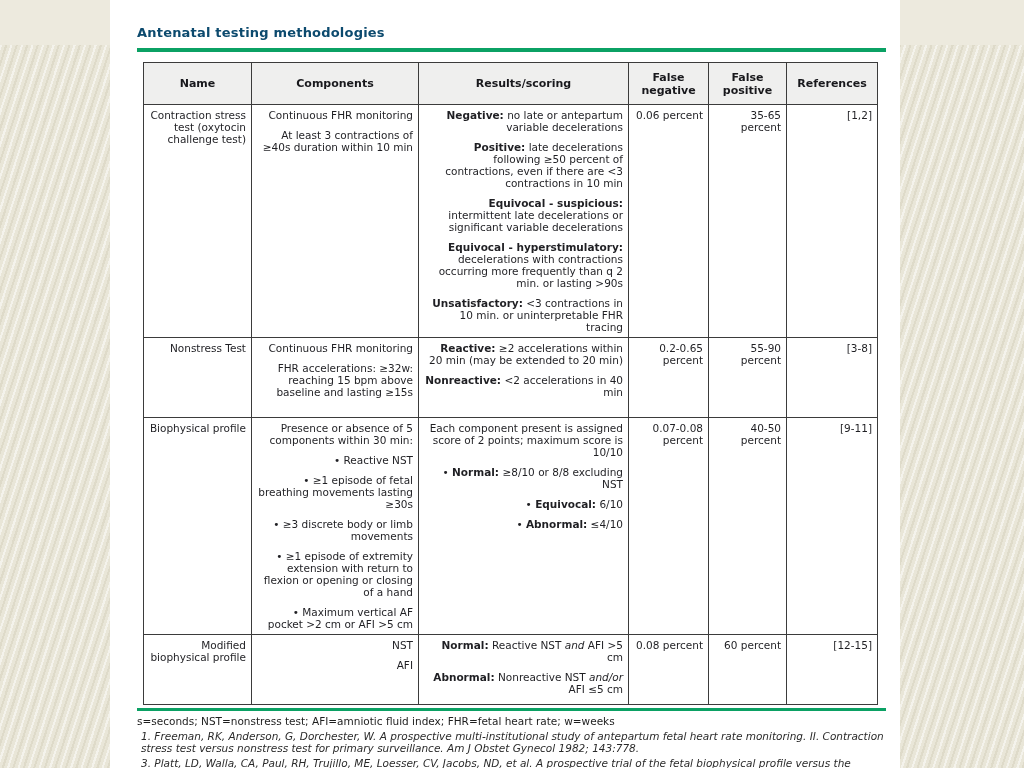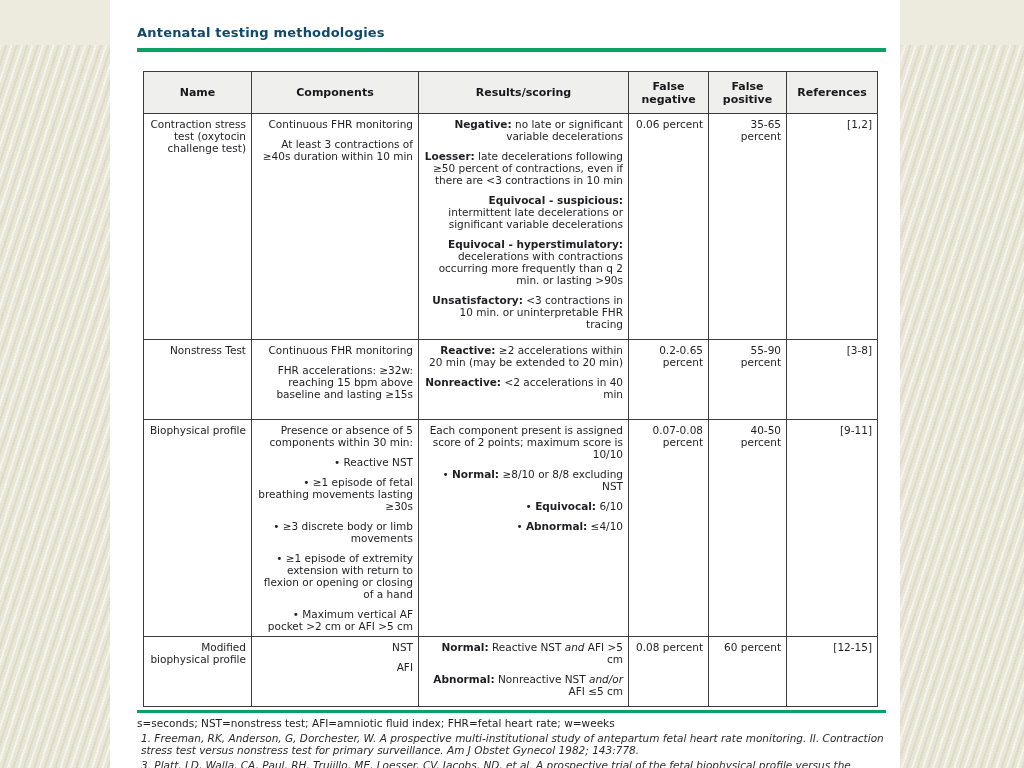--- a/index.html
+++ b/index.html
@@ -11,21 +11,21 @@
         rgba(255,255,255,.5) 0px, rgba(255,255,255,.5) 2px,
         rgba(255,255,255,0) 2px, rgba(255,255,255,0) 5px,
         rgba(166,158,124,.16) 5px, rgba(166,158,124,.16) 7px,
         rgba(255,255,255,0) 7px, rgba(255,255,255,0) 10px),
       #e9e6d8;}
   .panel{position:absolute;left:110px;top:0;width:790px;height:768px;background:#ffffff;}
   .title{position:absolute;left:27px;top:25px;font-size:13px;font-weight:bold;color:#0c4a6e;letter-spacing:.2px;}
   .content{position:absolute;left:27px;top:48px;width:749px;}
   .rule-top{width:749px;height:4px;background:#0ba164;}
   .rule-bottom{width:749px;height:3px;background:#0ba164;margin-top:3px;}
-  table{border-collapse:collapse;table-layout:fixed;width:734px;margin-left:6px;margin-top:19px;
+  table{border-collapse:collapse;table-layout:fixed;width:734px;margin-left:6px;margin-top:10px;
         font-size:10.5px;line-height:12px;color:#1f1f23;}
   th,td{border:1px solid #3b3b3b;vertical-align:top;padding:4px 5px;text-align:right;}
   th{background:#efefee;font-weight:bold;text-align:center;vertical-align:middle;font-size:11px;line-height:13px;padding:4px 2px;color:#18181c;}
   thead tr{height:42px;}
   tbody tr:nth-child(1){height:226px;}
   tbody tr:nth-child(2){height:80px;}
   tbody tr:nth-child(3){height:208px;}
   tbody tr:nth-child(4){height:70px;}
   .para{margin:0 0 8px 0;}
   .para:last-child{margin-bottom:0;}
@@ -67,22 +67,22 @@
         <tbody>
             <tr>
               <td>
                 <div class="para"><span>Contraction stress test (oxytocin challenge test)</span></div>
               </td>
               <td>
                 <div class="para"><span>Continuous FHR monitoring</span></div>
                 <div class="para"><span>At least 3 contractions of ≥40s duration within 10 min</span></div>
               </td>
               <td>
-                <div class="para"><span class="b">Negative:</span><span> no late or significant variable decelerations</span></div>
-                <div class="para"><span class="b">Loesser:</span><span> late decelerations following ≥50 percent of contractions, even if there are &lt;3 contractions in 10 min</span></div>
+                <div class="para"><span class="b">Negative:</span><span> no late or antepartum variable decelerations</span></div>
+                <div class="para"><span class="b">Positive:</span><span> late decelerations following ≥50 percent of contractions, even if there are &lt;3 contractions in 10 min</span></div>
                 <div class="para"><span class="b">Equivocal - suspicious:</span><span> intermittent late decelerations or significant variable decelerations</span></div>
                 <div class="para"><span class="b">Equivocal - hyperstimulatory:</span><span> decelerations with contractions occurring more frequently than q 2 min. or lasting &gt;90s</span></div>
                 <div class="para"><span class="b">Unsatisfactory:</span><span> &lt;3 contractions in 10 min. or uninterpretable FHR tracing</span></div>
               </td>
               <td>
                 <div class="para"><span>0.06 percent</span></div>
               </td>
               <td>
                 <div class="para"><span>35-65 percent</span></div>
               </td>

